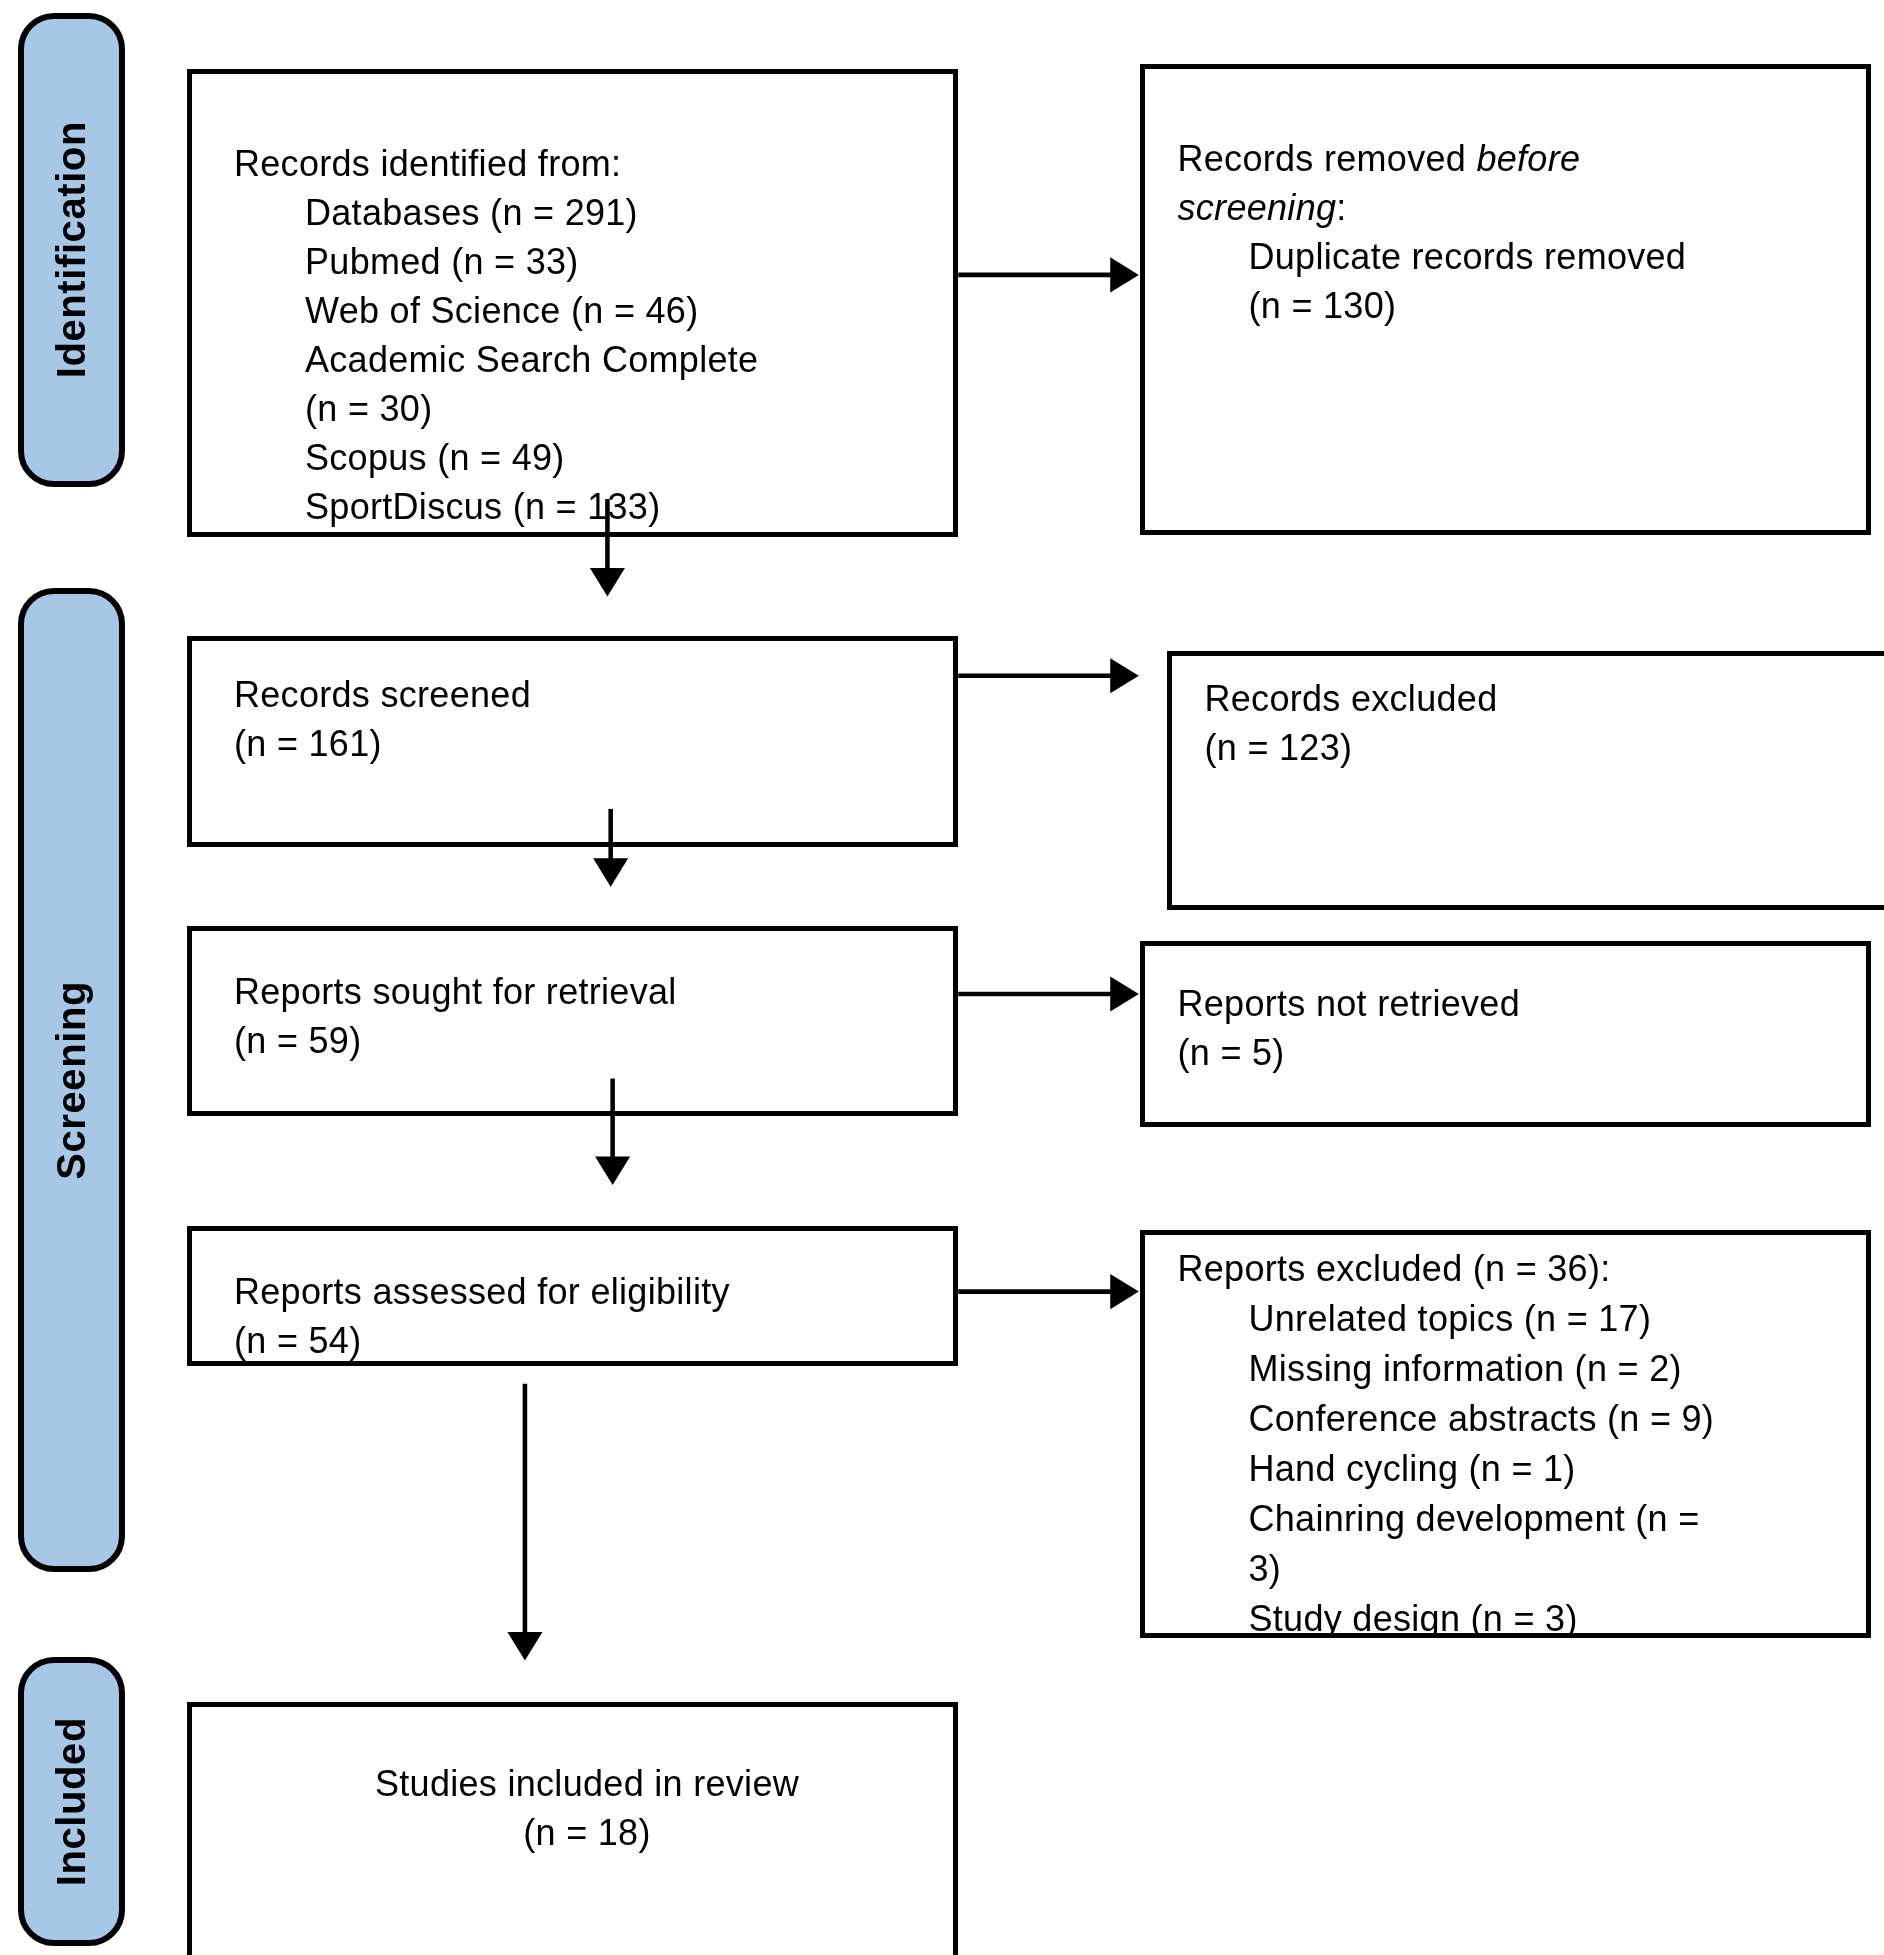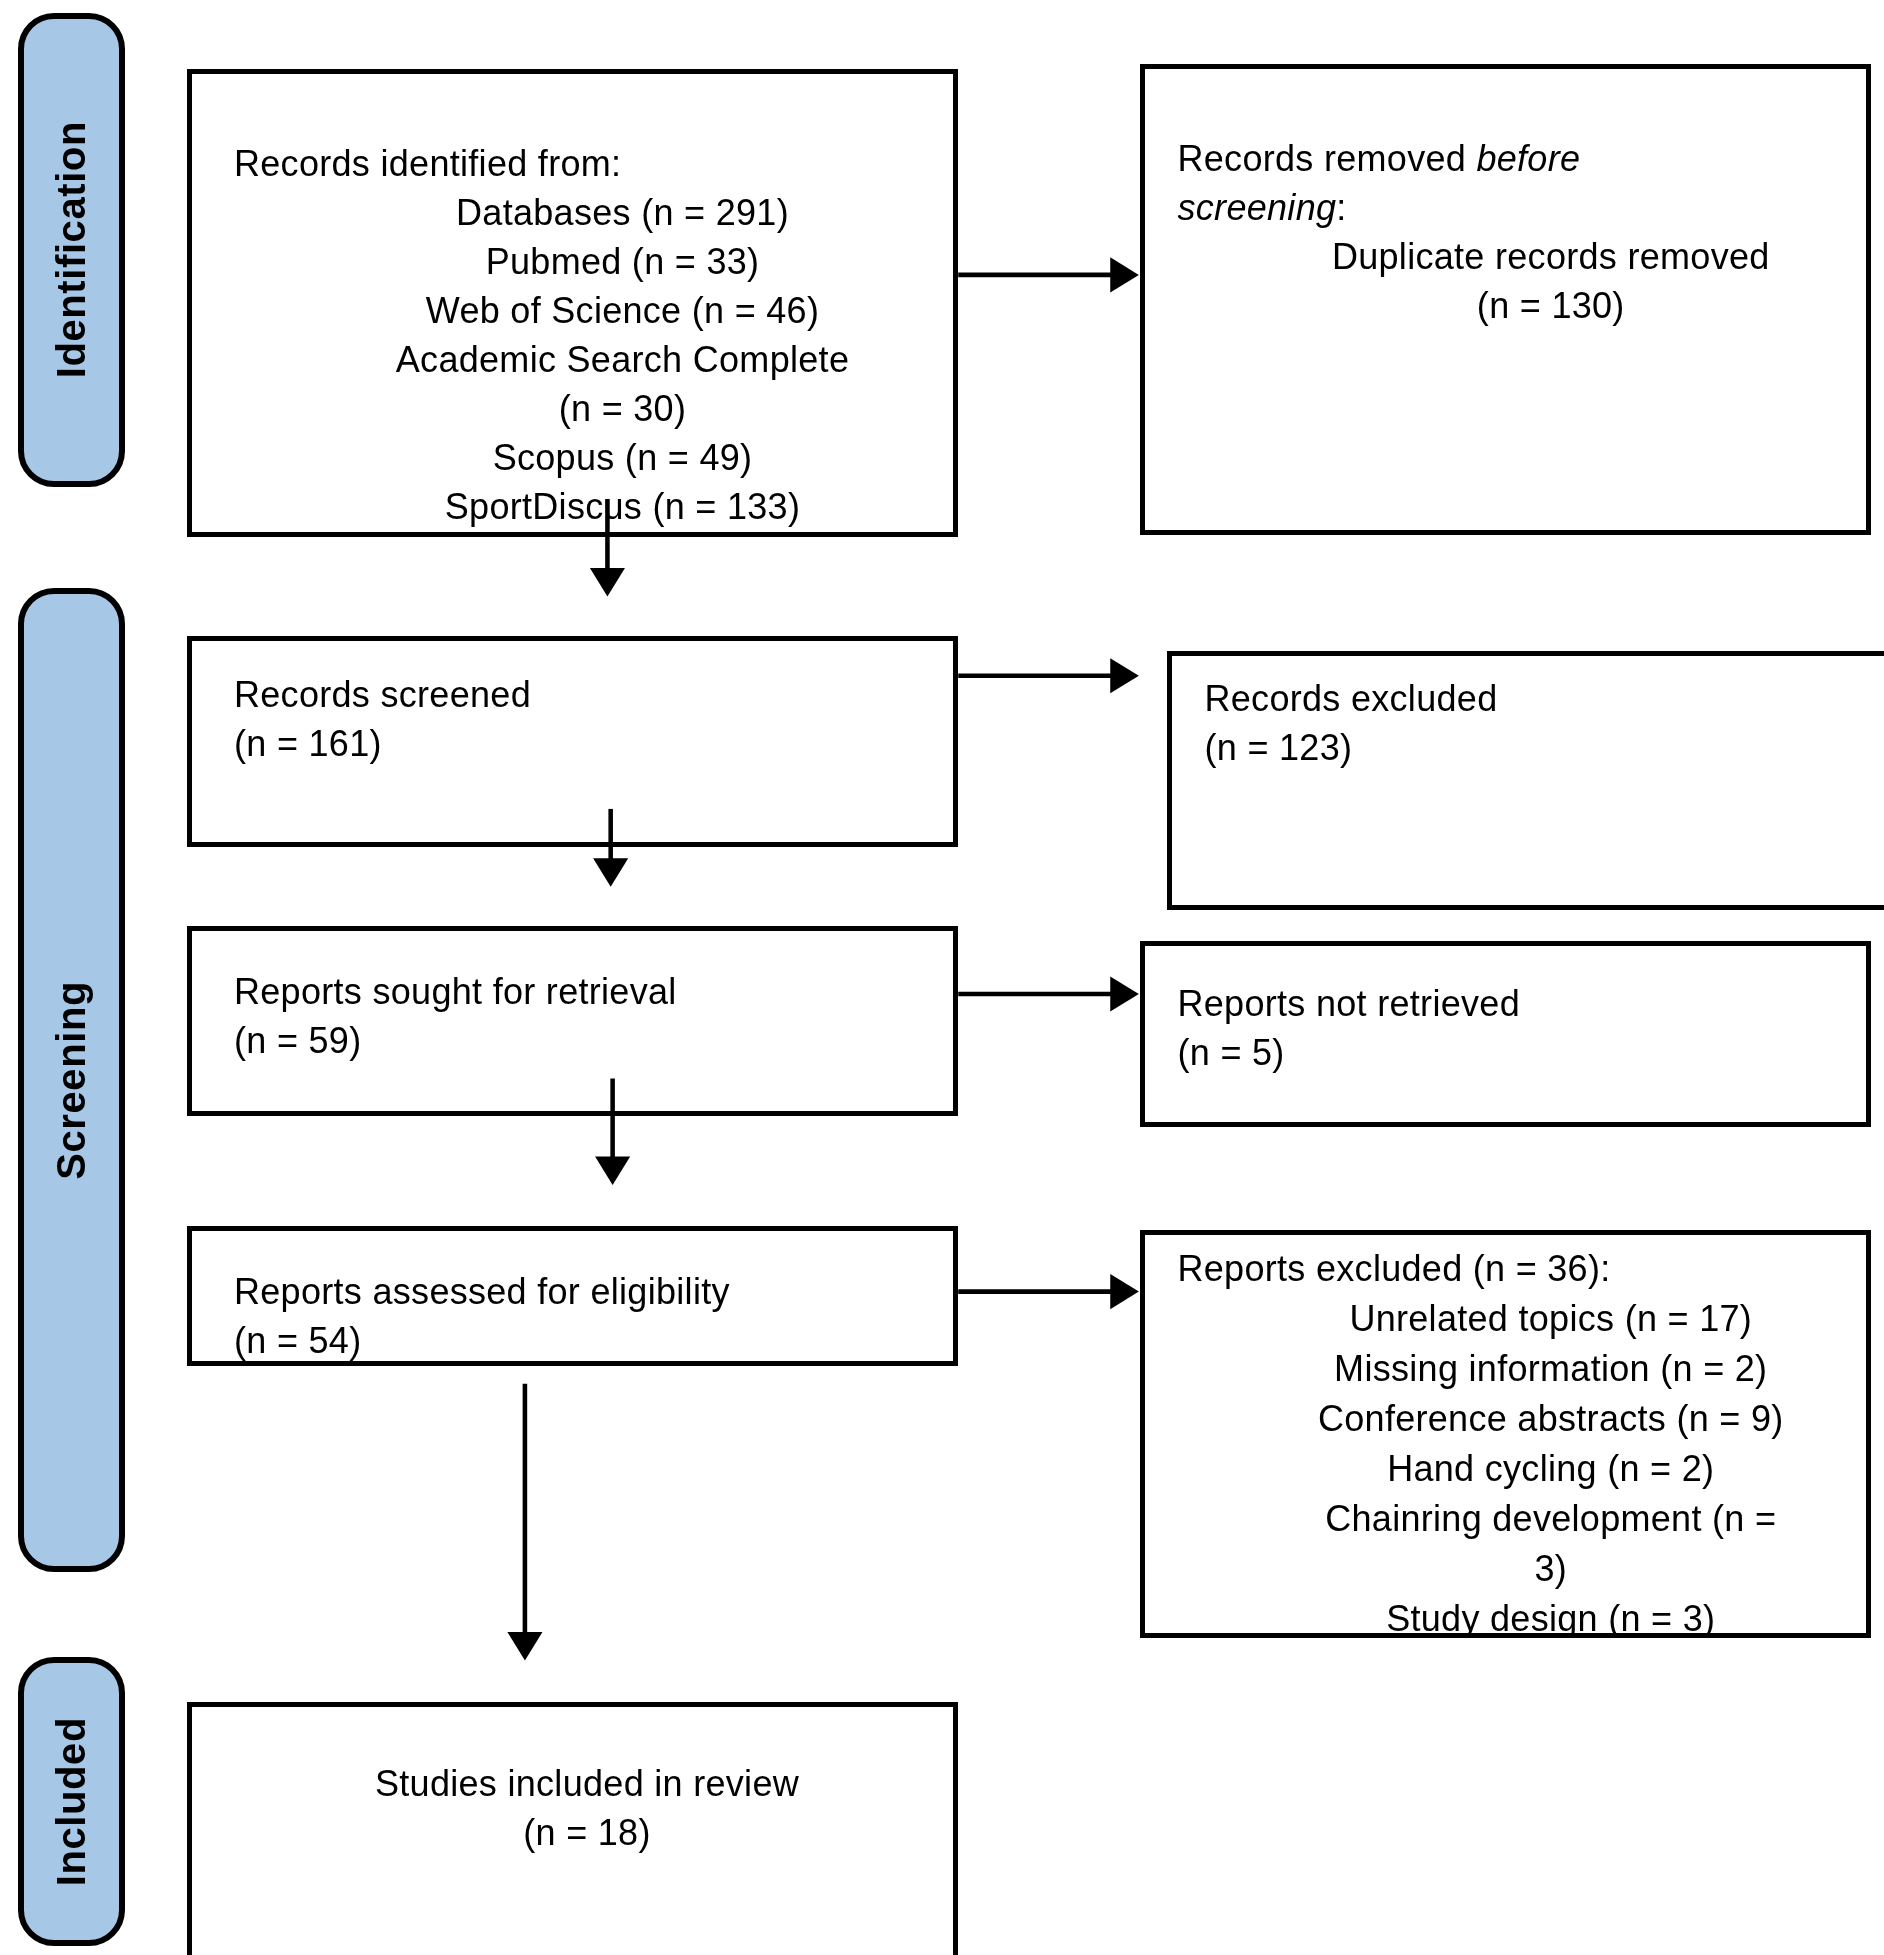--- a/index.html
+++ b/index.html
@@ -17,21 +17,21 @@
   .box {
     position: absolute;
     background: #ffffff;
     border: 5.2px solid #000;
     font-size: 36px;
     line-height: 49px;
     letter-spacing: 0.3px;
     margin-top: 38px;
   }
   .ln  { white-space: nowrap; }
-  .ind { margin-left: 71px; text-align: center; }
+  .ind { margin-left: 71px; }
   .it  { font-style: italic; }
 
   #bx-identified   { left: 187px;  top: 31px;   width: 771px; height: 468px; padding: 65px 13px 0 42px; }
   #bx-screened     { left: 187px;  top: 598px;  width: 771px; height: 211px; padding: 29px 13px 8px 42px; }
   #bx-sought       { left: 187px;  top: 888px; width: 771px; height: 190px; padding: 36px  13px 0 42px; }
   #bx-assessed     { left: 187px;  top: 1188px; width: 771px; height: 140px; padding: 36px  13px 0 42px; }
   #bx-included     { left: 187px;  top: 1664px; width: 771px; height: 264px; padding: 52px  13px 0 42px; text-align: center; }
 
   #bx-removed      { left: 1140px; top: 26px;   width: 731px; height: 471px; padding: 65px 13px 0 32.5px; }
   #bx-rec-excluded { left: 1167px; top: 613px;  width: 731px; height: 259px; padding: 18px  13px 0 32.5px; }
@@ -121,21 +121,21 @@
   </div>
 <div class="box" id="bx-notretrieved">
     <div class="ln"><span>Reports not retrieved</span></div>
     <div class="ln"><span>(n = 5)</span></div>
   </div>
 <div class="box" id="bx-rep-excluded">
     <div class="ln"><span>Reports excluded (n = 36):</span></div>
     <div class="ln ind"><span>Unrelated topics (n = 17)</span></div>
     <div class="ln ind"><span>Missing information (n = 2)</span></div>
     <div class="ln ind"><span>Conference abstracts (n = 9)</span></div>
-    <div class="ln ind"><span>Hand cycling (n = 2)</span></div>
+    <div class="ln ind"><span>Hand cycling (n = 1)</span></div>
     <div class="ln ind"><span>Chainring development (n =</span></div>
     <div class="ln ind"><span>3)</span></div>
     <div class="ln ind"><span>Study design (n = 3)</span></div>
   </div>
 
 <svg id="arrows" viewBox="0 0 2900 3009" xmlns="http://www.w3.org/2000/svg">
   <g>
     <line x1="935" y1="768" x2="935" y2="878"></line>
     <polygon points="908,874 962,874 935,918"></polygon>
   </g>

